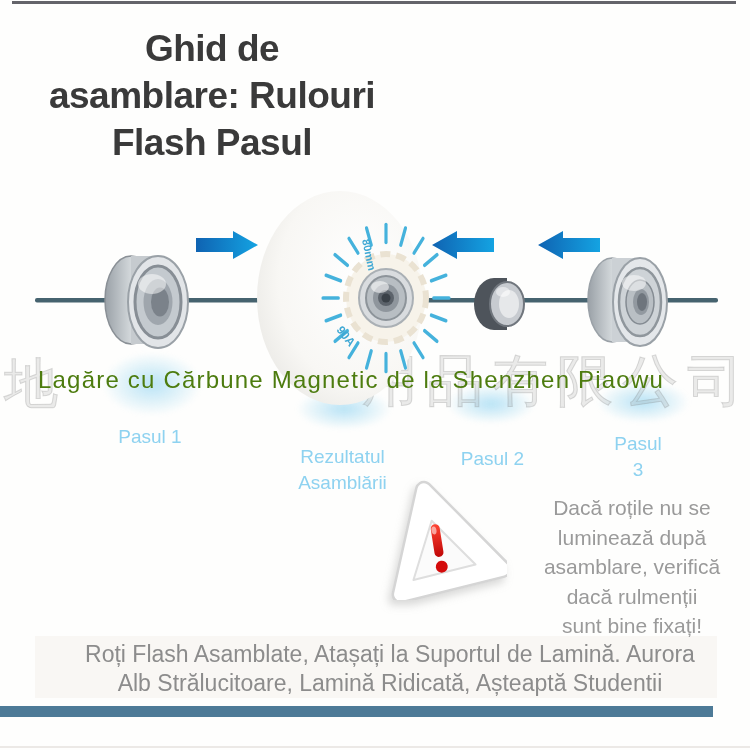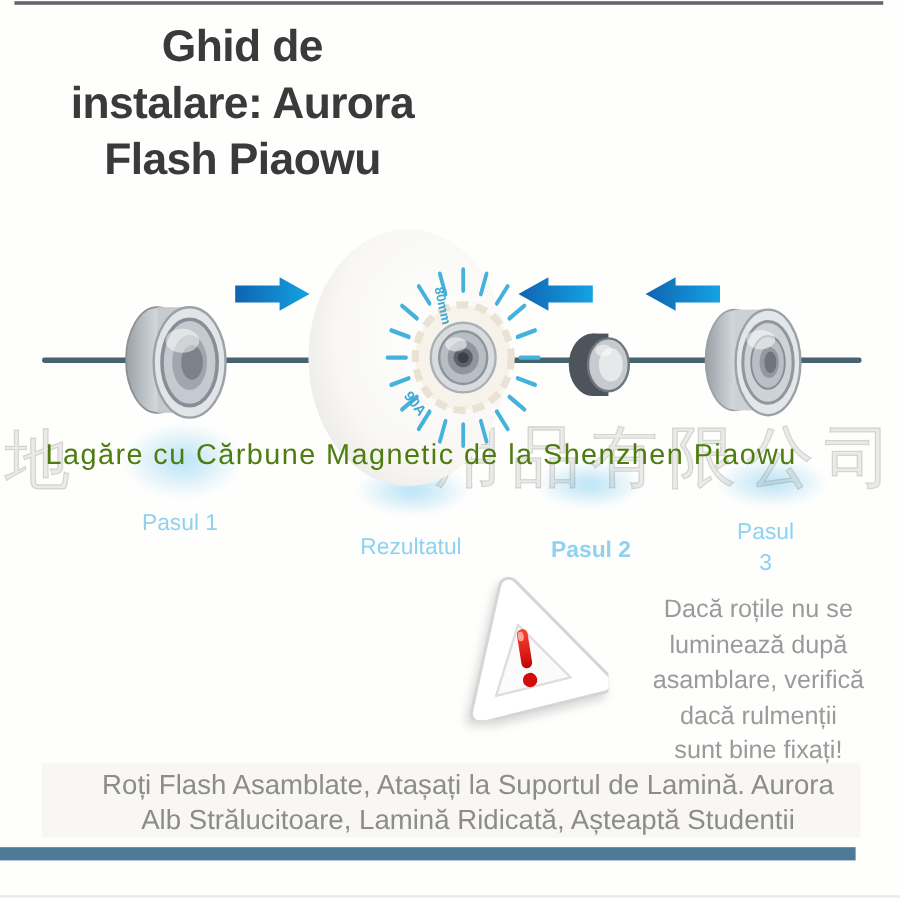--- a/index.html
+++ b/index.html
@@ -26,21 +26,21 @@
   .wm-left{left:4px;top:348px;font-size:54px;}
 
   .scene{left:0;top:180px;z-index:2;}
 
   .caption{left:38px;top:366px;width:712px;font-size:24px;letter-spacing:1.2px;
            color:#4d7c0f;z-index:5;white-space:nowrap;}
 
   .step-label{color:#8ed2f0;font-size:19px;text-align:center;z-index:3;line-height:26px;}
   .step1{left:75px;top:424px;width:150px;}
   .stepR{left:255px;top:429px;width:175px;margin-top:15px;}
-  .step2{left:420px;top:446px;width:145px;font-weight:bold;}
+  .step2{left:420px;top:446px;width:145px;}
   .step3{left:582px;top:431px;width:112px;}
   .step-label span{display:block;}
 
   .warn-svg{left:372px;top:480px;z-index:3;
             filter:drop-shadow(-3px 5px 4px rgba(130,130,130,.30));}
   .warn-text{left:498px;top:493px;width:268px;font-size:21px;line-height:29.5px;
              color:#9a9a9a;text-align:center;z-index:3;}
   .warn-text span{display:block;}
 
   .footer-band{left:35px;top:636px;width:682px;height:62px;background:#f9f7f4;z-index:1;}
@@ -51,24 +51,24 @@
   .bottom-bar{left:0;top:706px;width:713px;height:11px;background:#4d7a97;z-index:3;}
   .bottom-line{left:0;top:746px;width:750px;height:2px;background:#ece9e6;}
 </style>
 </head>
 <body>
 
 <div id="canvas">
 
   <div class="abs top-line"></div>
 
-  <h1 class="abs title" style="margin:3px;">
+  <h1 class="abs title" style="margin:13px;">
     <span>Ghid de</span>
-    <span>instalare: Aurora</span>
-    <span>Flash Piaowu</span>
+    <span>asamblare: Rulouri</span>
+    <span>Flash Pasul</span>
   </h1>
 
   <div class="abs splotch s1"></div>
   <div class="abs splotch s2"></div>
   <div class="abs splotch s3"></div>
   <div class="abs splotch s4"></div>
 
   <div class="abs watermark wm-left">地</div>
   <div class="abs watermark wm-main">用品有限公司</div>
 
@@ -161,20 +161,21 @@
     </g>
   </svg>
 
   <div class="abs caption">Lagăre cu Cărbune Magnetic de la Shenzhen Piaowu</div>
 
   <div class="abs step-label step1">
     <span>Pasul 1</span>
   </div>
   <div class="abs step-label stepR">
     <span>Rezultatul</span>
+    <span>Asamblării</span>
   </div>
   <div class="abs step-label step2">
     <span>Pasul 2</span>
   </div>
   <div class="abs step-label step3">
     <span>Pasul</span>
     <span>3</span>
   </div>
 
   <svg class="abs warn-svg" width="135" height="120" viewBox="0 0 135 120">

